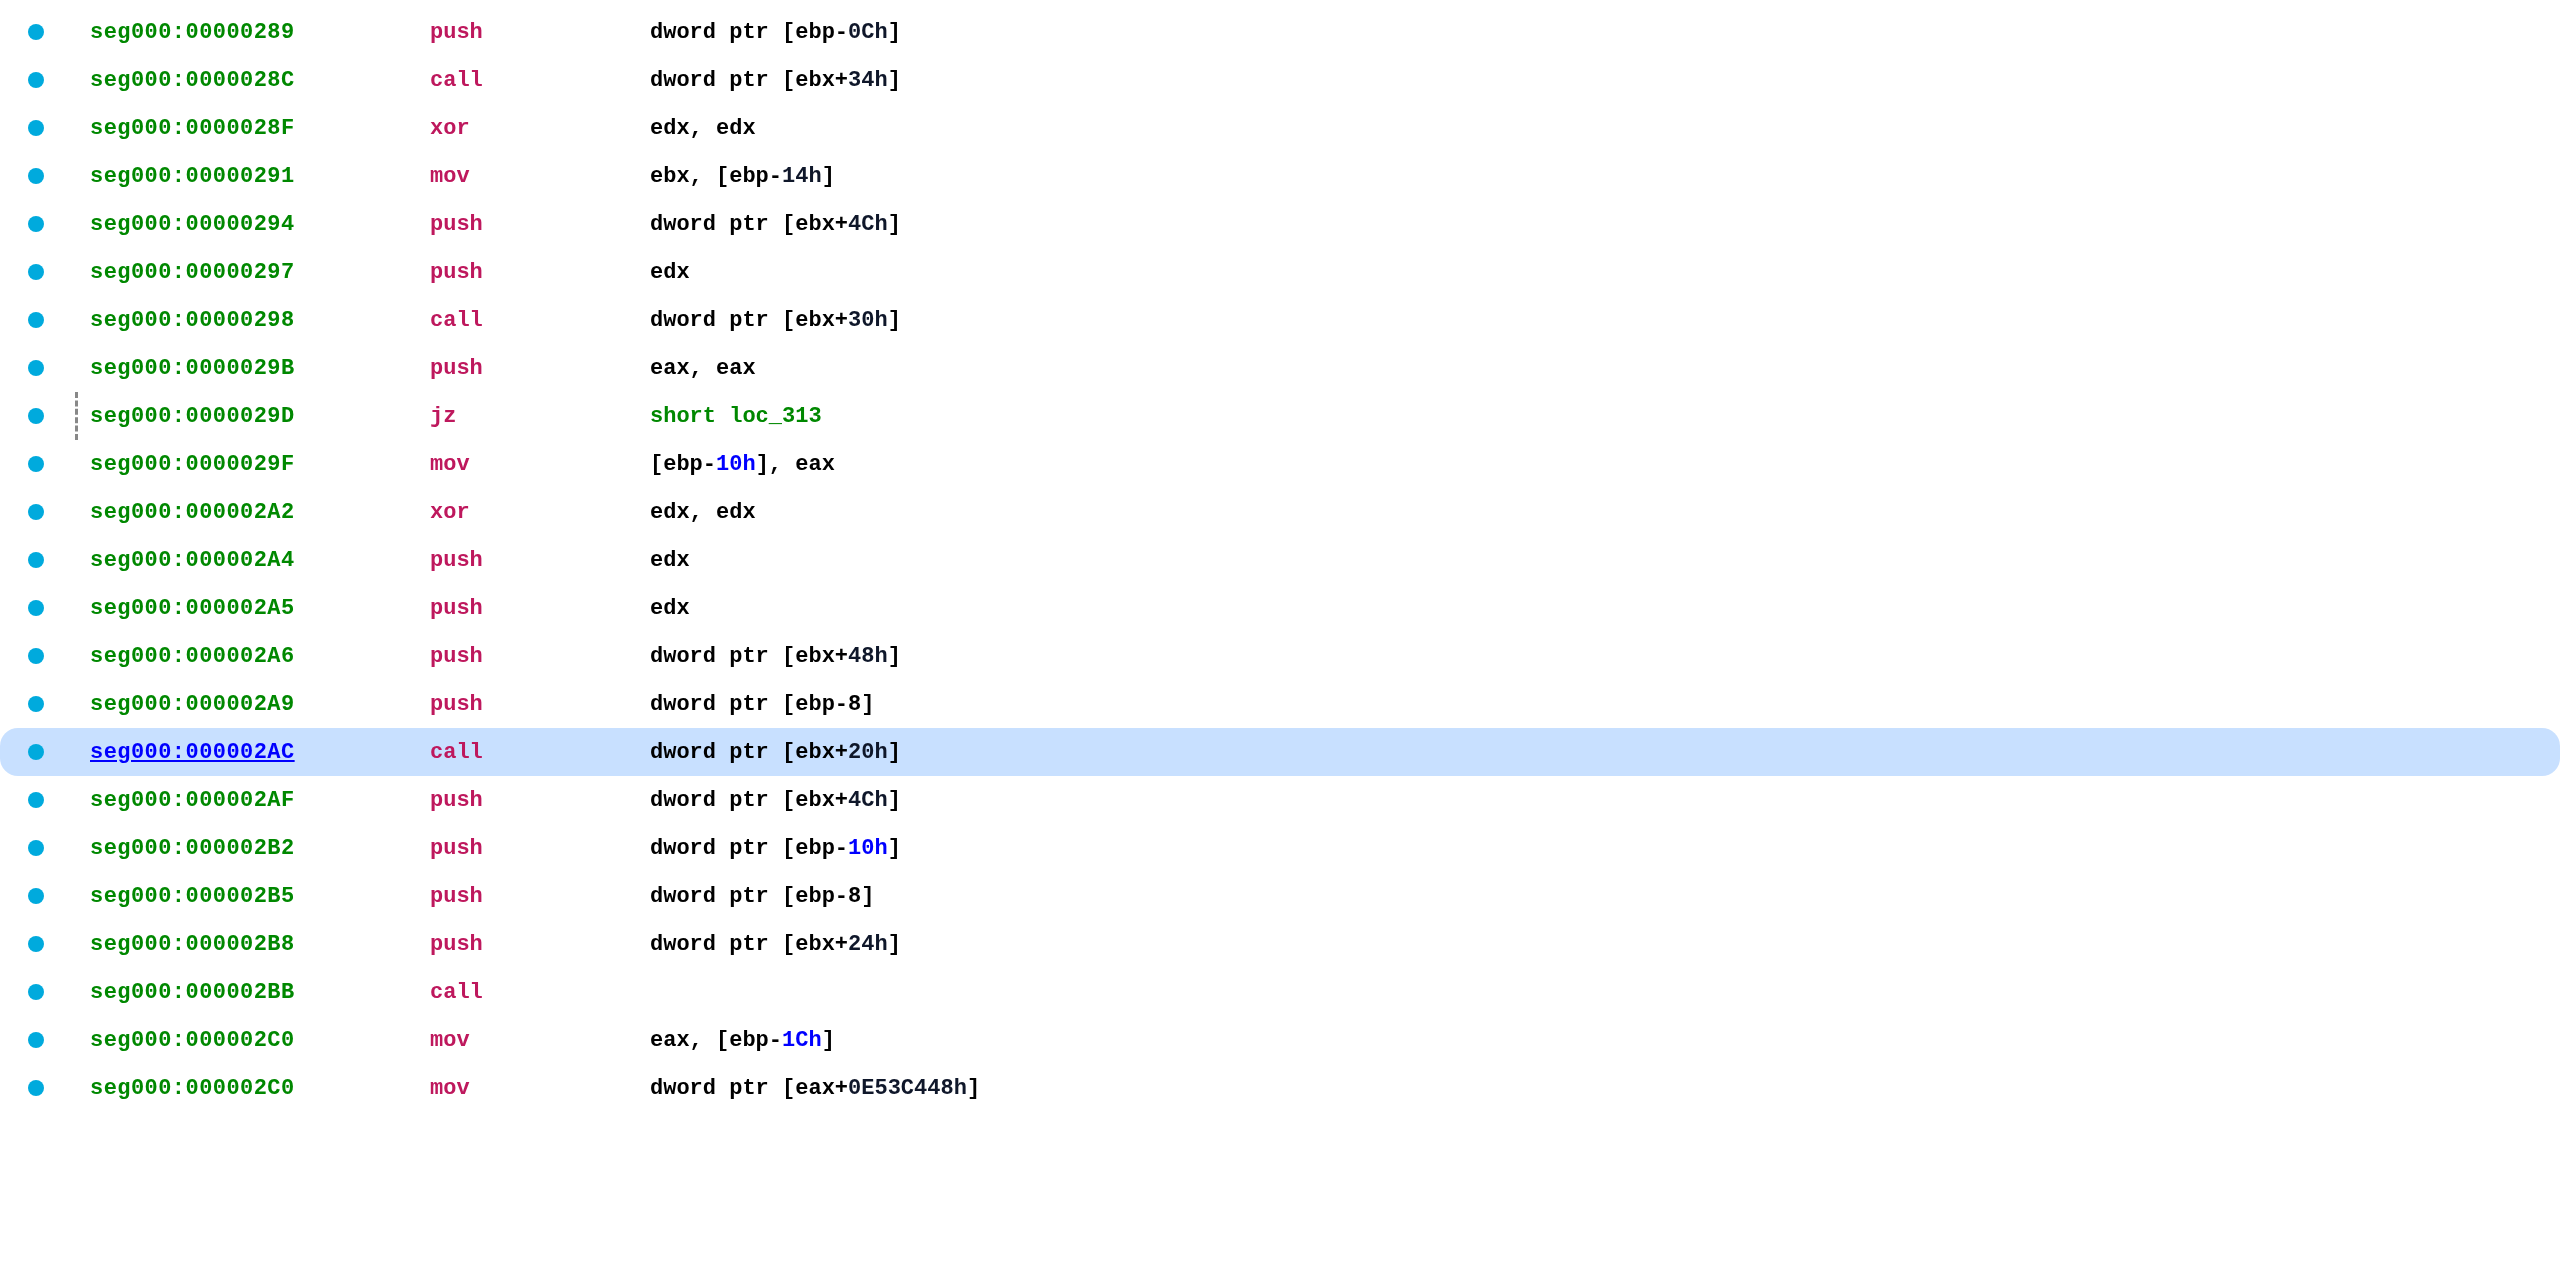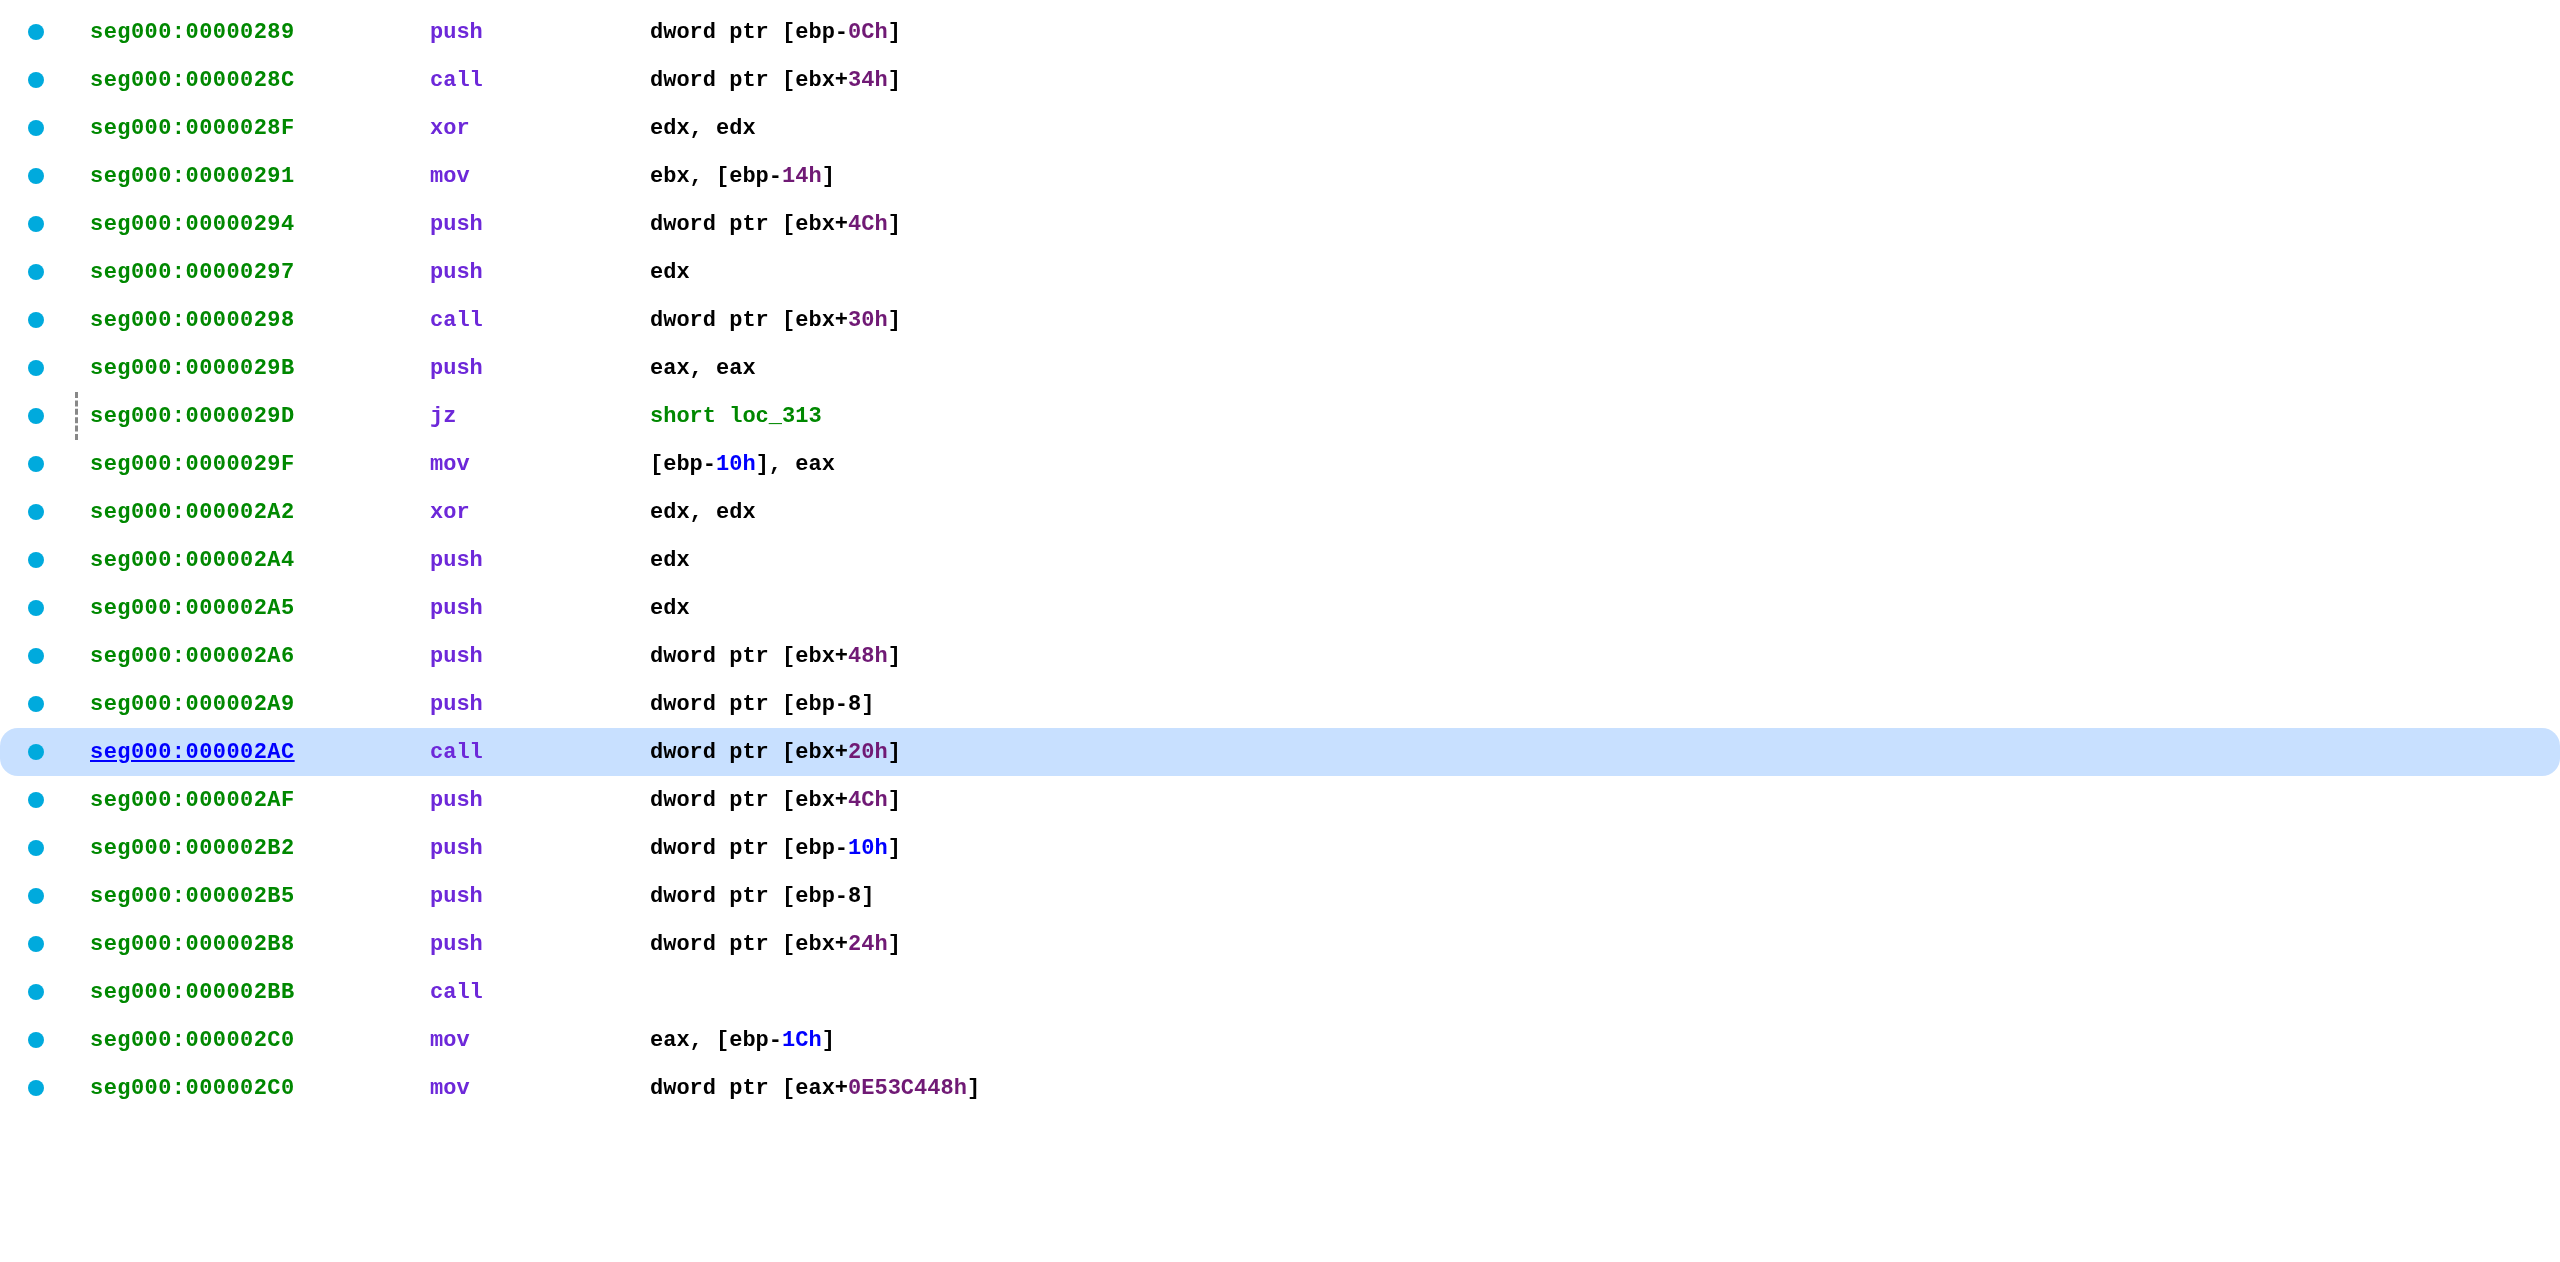--- a/index.html
+++ b/index.html
@@ -46,28 +46,28 @@
       color: #008800;
       letter-spacing: 0.02em;
     }
     .addr-col.active {
       color: #0000ff;
       text-decoration: underline;
     }
     .mnemonic-col {
       width: 220px;
       flex-shrink: 0;
-      color: #6d28d9;
+      color: #be185d;
     }
     .operand-col {
       flex: 1;
       color: #000000;
     }
     .op-blue { color: #0000ff; }
-    .op-orange { color: #701a75; }
+    .op-orange { color: #0f172a; }
     .op-green { color: #008800; font-family: Liberation Mono, monospace; }
     .op-black { color: #000000; }
   </style>
 </head>
 <body>
 
 <div class="disasm-view">
 <div class="disasm-row">
       <div class="bullet-col">
         <span class="bullet"></span>

